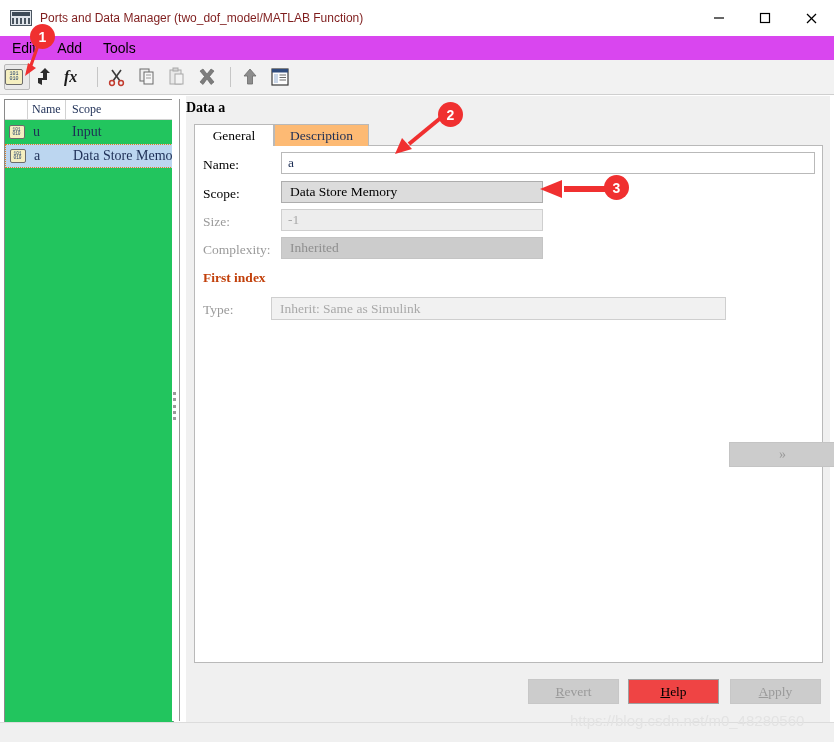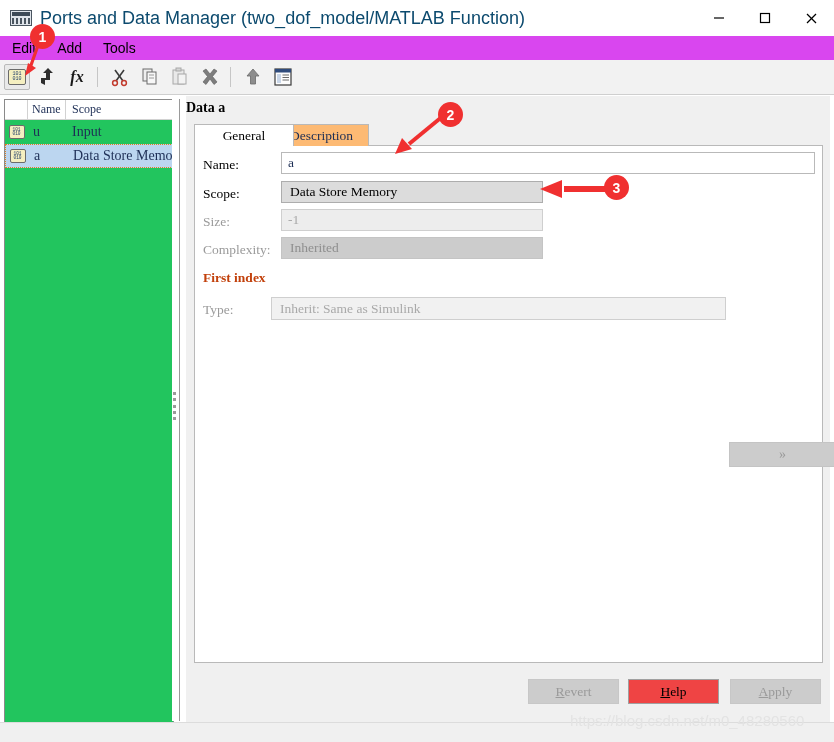--- a/index.html
+++ b/index.html
@@ -25,21 +25,21 @@
   }
   #title-icon:before{
     content:"";position:absolute;left:1px;top:1px;right:1px;height:4px;
     background:#3d4a57;
   }
   #title-icon:after{
     content:"";position:absolute;left:1px;top:7px;right:1px;height:6px;
     background:repeating-linear-gradient(90deg,#4a5560 0 2px,#dfe4ea 2px 4px);
   }
   #title-text{
-    font-size:18px;color:#0c4a6e;white-space:nowrap;
+    font-size:12px;color:#7f1d1d;white-space:nowrap;
     font-family:"Liberation Sans", sans-serif;
   }
   #win-buttons{
     position:absolute;right:0;top:0;height:36px;display:flex;
   }
   .win-btn{
     width:46px;height:36px;display:flex;align-items:center;justify-content:center;
     font-size:15px;color:#000;
   }
   .win-btn svg{display:block;}
@@ -53,21 +53,21 @@
     font-family:"Liberation Sans", sans-serif;
   }
   
   #toolbar{
     position:absolute;left:0;top:60px;width:834px;height:34px;
     background:#f2f2f2;border-bottom:1px solid #cfcfcf;
     display:flex;align-items:center;
   }
   .tb-btn{
     width:26px;height:26px;margin-left:4px;
-    display:flex;align-items:center;justify-content:center;
+    display:flex;align-items:center;justify-content:flex-start;
     position:relative;box-sizing:border-box;
   }
   .tb-btn.active{
     border:1px solid #b9b9b9;background:#e9e9e9;border-radius:2px;
   }
   .tb-sep{width:1px;height:20px;background:#c6c6c6;margin:0 5px 0 7px;}
   .databin{
     width:18px;height:16px;background:#f5efc0;border:1.5px solid #6b6b6b;
     border-radius:2px;box-sizing:border-box;
     display:flex;flex-direction:column;align-items:center;justify-content:center;
@@ -130,21 +130,21 @@
     position:absolute;left:0px;top:28px;width:644px;height:22px;
   }
   .tab{
     position:absolute;top:0;height:22px;box-sizing:border-box;
     font-family:"Liberation Serif", serif;font-size:13.5px;color:#1d2e55;
     display:flex;align-items:center;justify-content:center;
     border:1px solid #b9b9b9;border-bottom:none;
   }
   .tab.active{background:#ffffff;color:#000;z-index:3;}
   .tab.inactive{background:#fdba74;z-index:2;}
-  #tab-general{left:8px;width:100px;}
+  #tab-general{left:8px;width:80px;}
   #tab-description{left:88px;width:95px;}
   #tabpanel{
     position:absolute;left:8px;top:49px;width:629px;height:518px;
     background:#ffffff;border:1px solid #b9b9b9;box-sizing:border-box;
   }
   .fld-label{
     position:absolute;font-family:"Liberation Serif", serif;font-size:13.5px;
     white-space:nowrap;
   }
   .fld-label.enabled{color:#000;}

